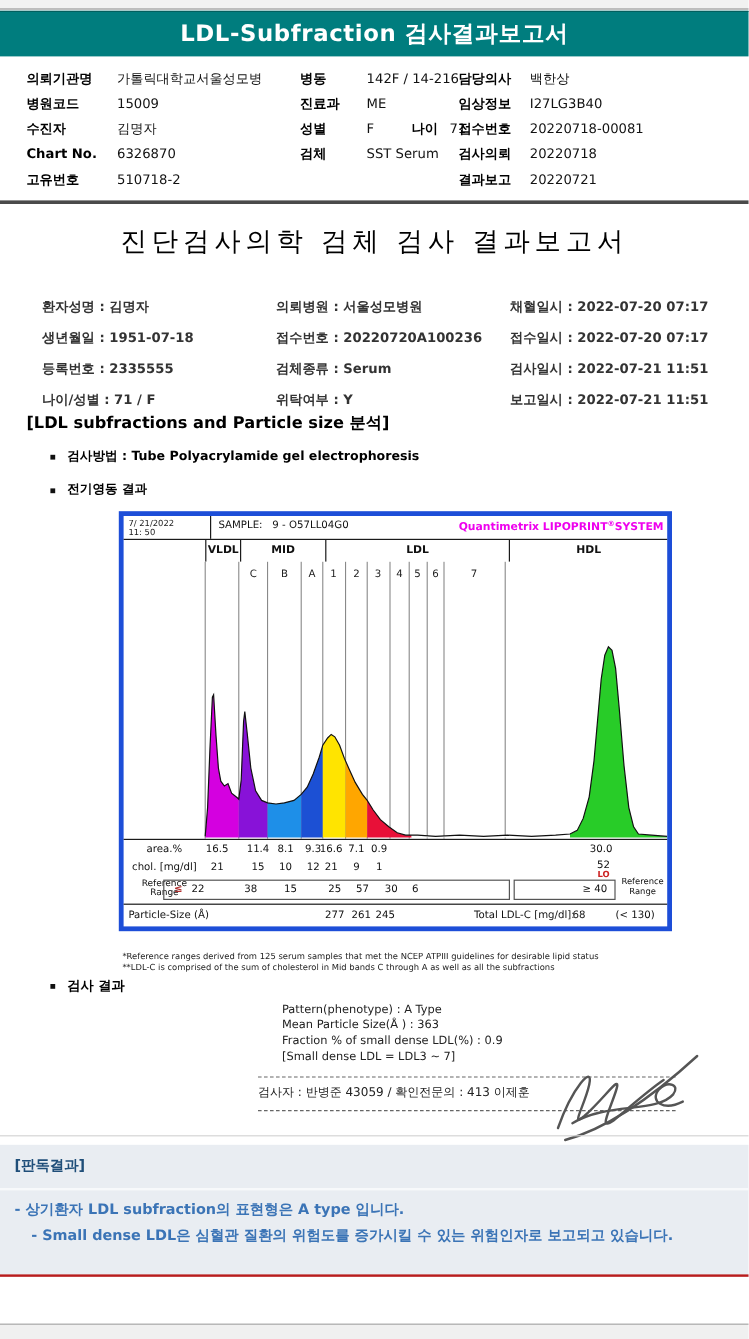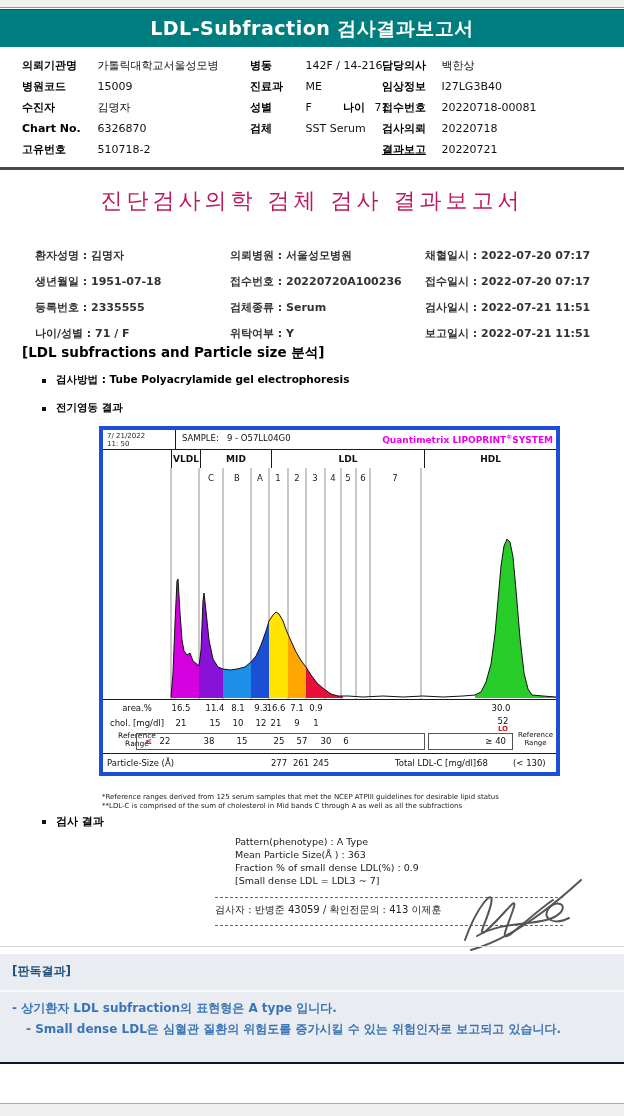--- a/index.html
+++ b/index.html
@@ -15,21 +15,21 @@
   .title-band{left:0;top:9px;width:624px;height:37px;background:#007D7E;border-top:1px solid #02605f;}
   .title-band .t{display:block;text-align:center;line-height:37px;color:#fff;font-size:19px;font-weight:bold;letter-spacing:.5px;}
 
   
   .hrow{position:absolute;height:20px;font-size:11px;line-height:20px;white-space:nowrap;}
   .hlab{font-weight:bold;color:#000;}
   .hval{color:#111;}
 
   .rule{left:0;top:167px;width:624px;height:3px;background:#4A4A4A;}
 
-  .report-title{left:0;top:186px;width:624px;text-align:center;font-size:22px;letter-spacing:4px;color:#be185d;font-weight:500;}
+  .report-title{left:0;top:186px;width:624px;text-align:center;font-size:22px;letter-spacing:4px;color:#000000;font-weight:500;}
 
   .prow{position:absolute;font-size:11px;font-weight:600;color:#333;white-space:nowrap;}
 
   .sec-head{left:22px;top:344px;font-size:13.5px;font-weight:bold;color:#000;}
   .bullet{position:absolute;width:4px;height:4px;background:#111;}
   .btext{position:absolute;font-size:10.5px;font-weight:bold;color:#000;white-space:nowrap;}
 
   
   .chart{left:99px;top:426px;width:453px;border:4px solid #1d4ed8;background:#fff;}
   .ch-r1{height:19px;border-bottom:1px solid #1a1a1a;display:flex;}
@@ -56,21 +56,21 @@
   .le{color:#B23030;font-weight:bold;}
   .lo{color:#CC2222;font-size:7px;font-weight:bold;}
   .reflabR{position:absolute;left:412px;top:31px;width:41px;text-align:center;font-size:7px;line-height:8px;}
   .footnote{position:absolute;left:102px;font-size:7px;color:#222;white-space:nowrap;}
 
   .res-line{position:absolute;left:235px;font-size:9.5px;color:#222;white-space:nowrap;}
   .dash{position:absolute;left:215px;width:348px;border-top:1px dashed #666;height:0;}
   .examiner{position:absolute;left:215px;font-size:10px;color:#222;white-space:nowrap;}
 
   .hairline{left:0;top:946px;width:624px;height:1px;background:#D5D5D5;}
-  .interp{left:0;top:954px;width:624px;height:110px;background:#E9EDF2;border-bottom:2px solid #0f172a;box-sizing:border-box;}
+  .interp{left:0;top:954px;width:624px;height:110px;background:#E9EDF2;border-bottom:2px solid #b91c1c;box-sizing:border-box;}
   .interp-head{position:absolute;left:12px;top:9px;font-size:12px;font-weight:bold;color:#1F4E79;}
   .interp-sep{position:absolute;left:0;top:36px;width:624px;height:2px;background:#F7F9FB;}
   .iline{position:absolute;font-size:12px;font-weight:bold;color:#3B74B6;white-space:nowrap;}
 </style>
 </head>
 <body>
 
 <div class="page">
 
   <div class="abs top-strip"></div>
@@ -129,21 +129,21 @@
   </div>
   <div class="hrow" style="left:382px;top:98px;">
     <span class="hlab" style="display:inline-block;width:56px;">접수번호</span>
     <span class="hval">20220718-00081</span>
   </div>
   <div class="hrow" style="left:382px;top:119px;">
     <span class="hlab" style="display:inline-block;width:56px;">검사의뢰</span>
     <span class="hval">20220718</span>
   </div>
   <div class="hrow" style="left:382px;top:140px;">
-    <span class="hlab" style="display:inline-block;width:56px;text-decoration:underline;">결과보고</span>
+    <span class="hlab" style="display:inline-block;width:56px;">결과보고</span>
     <span class="hval">20220721</span>
   </div>
 
   <div class="abs rule"></div>
 
   <div class="abs report-title">진단검사의학 검체 검사 결과보고서</div>
 
   <div class="prow" style="left:35px;top:248px;">환자성명 : 김명자</div>
   <div class="prow" style="left:35px;top:274px;">생년월일 : 1951-07-18</div>
   <div class="prow" style="left:35px;top:300px;">등록번호 : 2335555</div>

